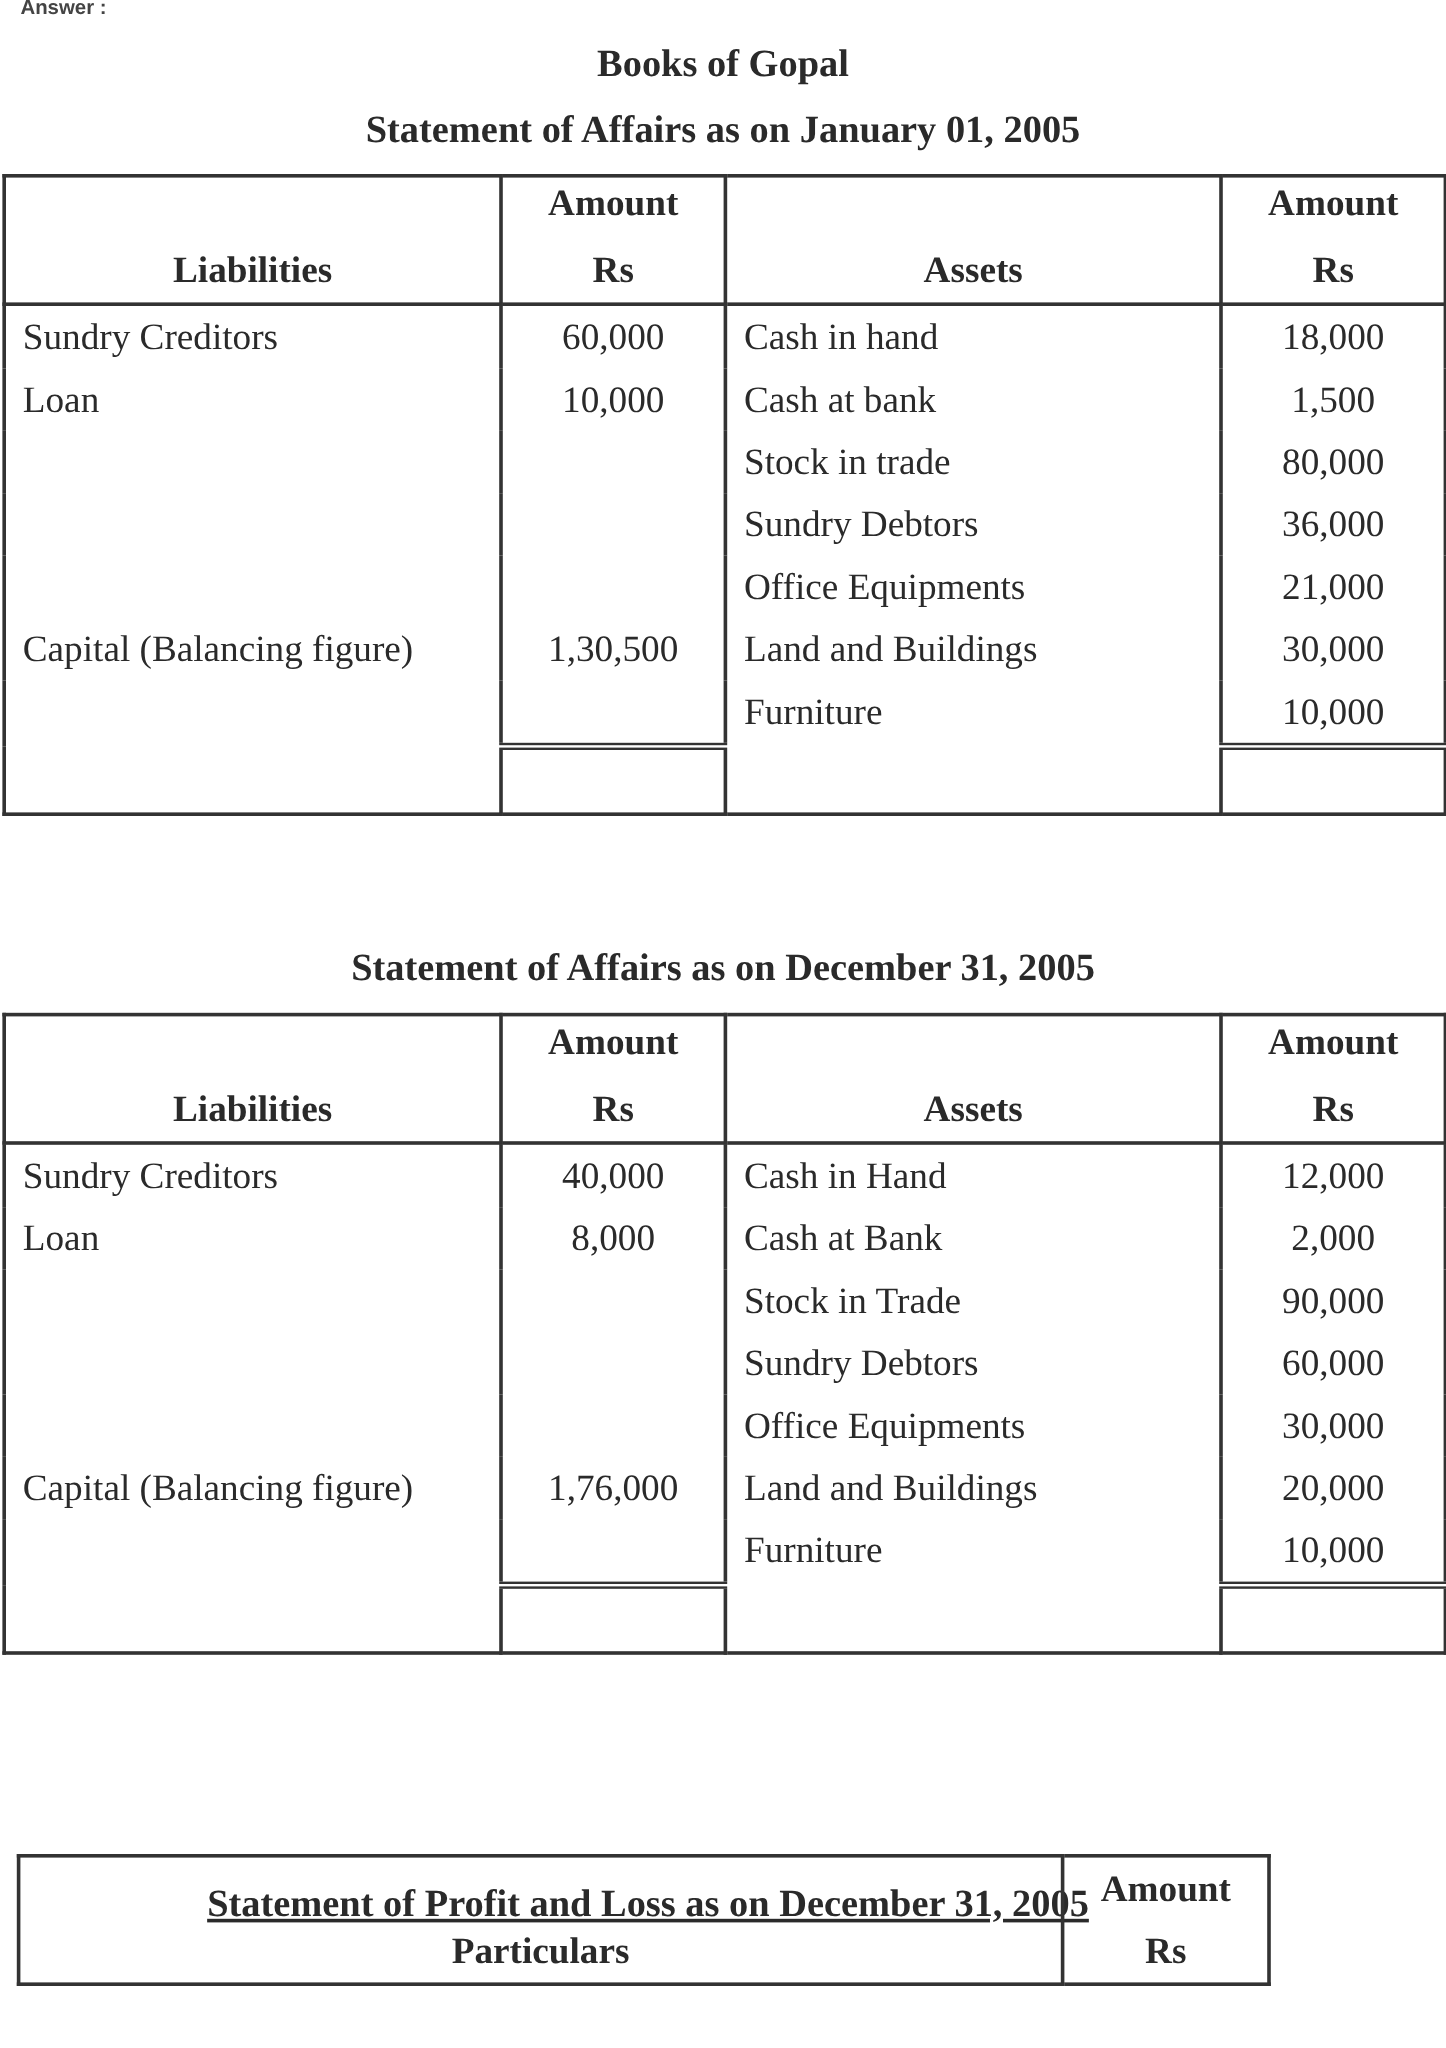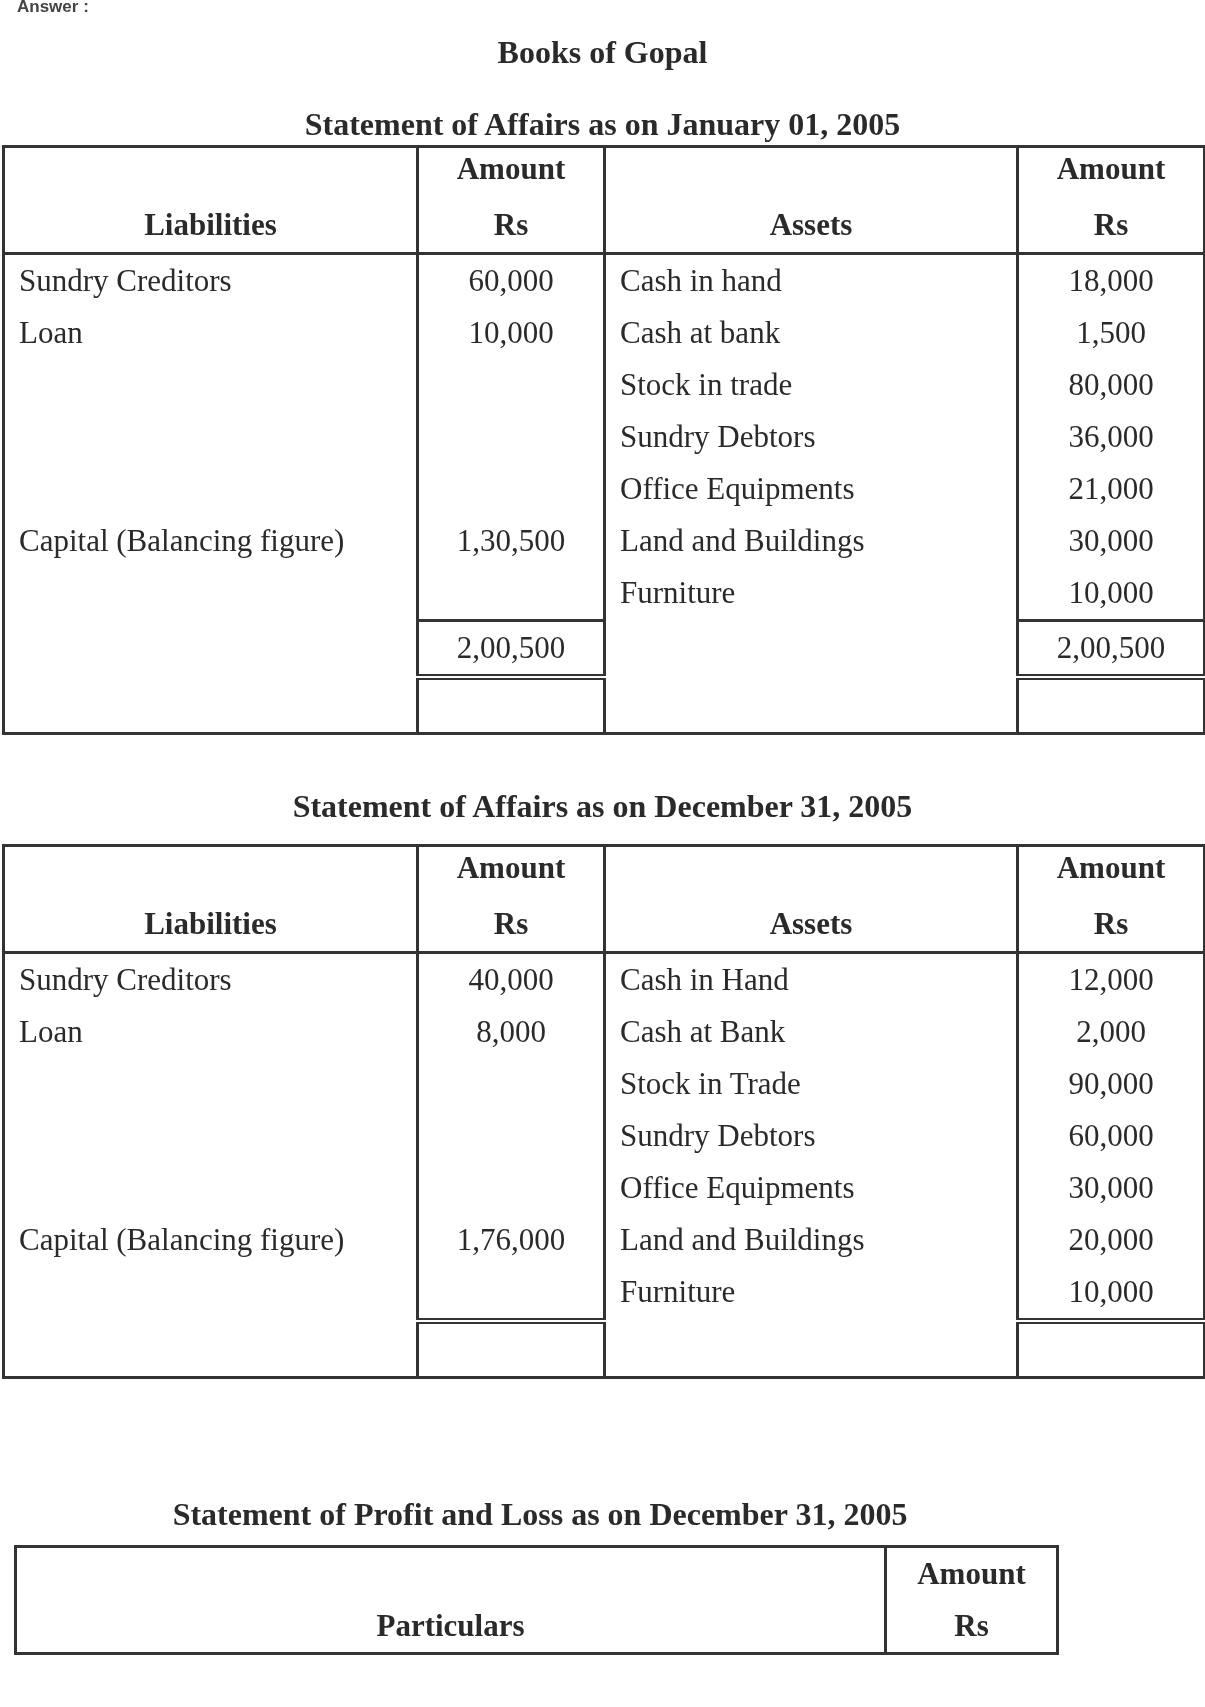--- a/index.html
+++ b/index.html
@@ -19,21 +19,21 @@
   .lastrow td{border-bottom:3px solid #333;}
   .pl{position:absolute;border-collapse:collapse;table-layout:fixed;}
   .pl th,.pl td{border:3px solid #333;font-size:31px;padding:0 20px;}
   .pl th{font-weight:bold;height:104px;vertical-align:bottom;}
 </style>
 </head>
 <body>
 
 <div class="answer">Answer :</div>
 <div class="title" style="top:34px;">Books of Gopal</div>
-<div class="title" style="top:106px;">Statement of Affairs as on January 01, 2005</div>
+<div class="title" style="top:89px;">Statement of Affairs as on January 01, 2005</div>
 
 <table class="stmt" style="left:2px;top:145px;width:1201px;">
   <colgroup>
       <col style="width:414px">
       <col style="width:187px">
       <col style="width:413px">
       <col style="width:187px">
     </colgroup>
   <tbody>
       <tr>
@@ -89,26 +89,20 @@
         <td class="num">1,30,500</td>
         <td>Land and Buildings</td>
         <td class="num">30,000</td>
       </tr>
   <tr>
         <td></td>
         <td class="num"></td>
         <td>Furniture</td>
         <td class="num">10,000</td>
       </tr>
-  <tr>
-        <td></td>
-        <td class="num tot">2,00,500</td>
-        <td></td>
-        <td class="num tot">2,00,500</td>
-      </tr>
   <tr class="lastrow">
         <td></td>
         <td class="dbl"></td>
         <td></td>
         <td class="dbl"></td>
       </tr>
 </tbody>
   </table>
 
 <div class="title" style="top:788px;">Statement of Affairs as on December 31, 2005</div>
@@ -183,21 +177,21 @@
       </tr>
   <tr class="lastrow">
         <td></td>
         <td class="dbl"></td>
         <td></td>
         <td class="dbl"></td>
       </tr>
 </tbody>
   </table>
 
-<div class="title" style="top:1496px;width:1080px;">Statement of Profit and Loss as on December 31, 2005</div>
+<div class="title" style="top:1568px;width:1080px;text-decoration:underline;">Statement of Profit and Loss as on December 31, 2005</div>
 
 <table class="pl" style="left:14px;top:1545px;width:1042px;">
   <colgroup>
       <col style="width:870px">
       <col style="width:172px">
     </colgroup>
   <tbody>
       <tr>
     <th>
           <div style="line-height:52px;">Particulars</div>

